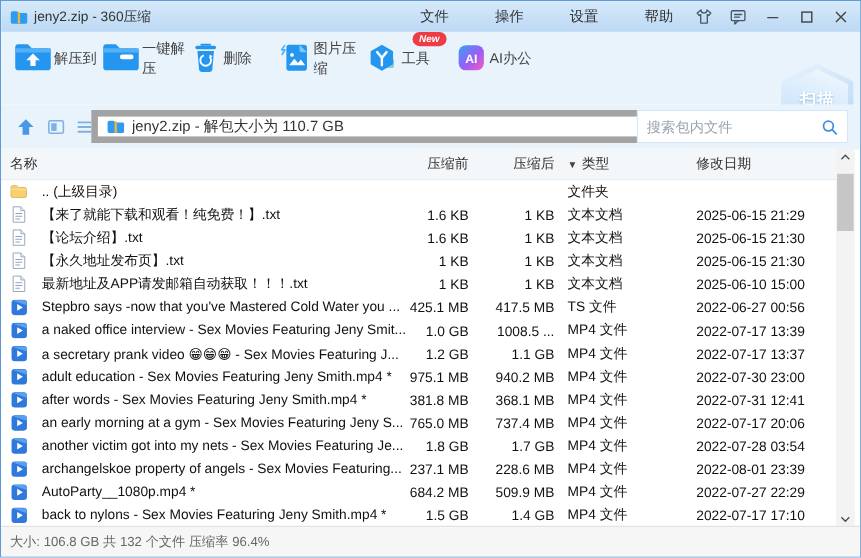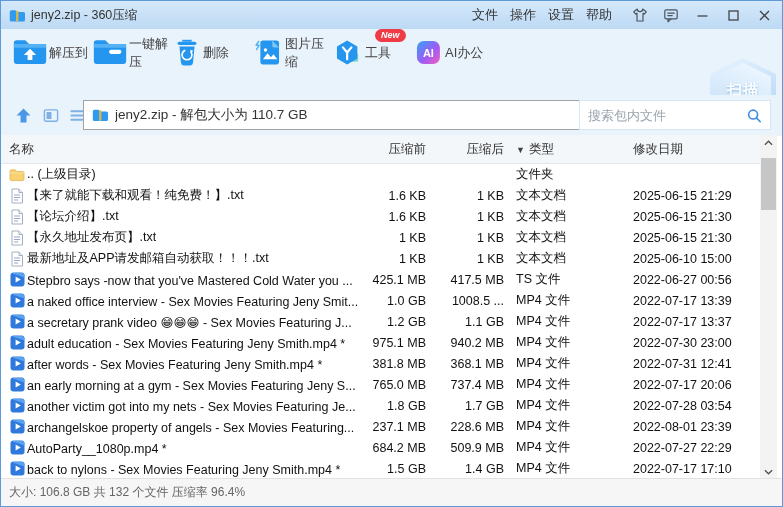--- a/index.html
+++ b/index.html
@@ -4,58 +4,58 @@
 <style>
 *{margin:0;padding:0;box-sizing:border-box}
 html,body{width:783px;height:507px;overflow:hidden}
 body{font-family:"Liberation Sans","DejaVu Sans",sans-serif;font-size:12.5px;color:#222;background:#fff}
 .window{position:relative;width:783px;height:507px;border:1px solid #5E9BD6;background:#fff;overflow:hidden}
 
 
 .titlebar{position:absolute;top:0;left:0;right:0;height:28px;background:linear-gradient(#D6E9FB,#BCD9F4);display:flex;align-items:center;padding:0 8px}
 .title-left{display:flex;align-items:center;gap:6px;min-width:0}
 .title-text{font-size:12.5px;color:#333;white-space:nowrap}
-.menubar{margin-left:auto;display:flex;align-items:center;gap:12px;font-size:13px;color:#333}
+.menubar{margin-left:auto;display:flex;align-items:center;gap:42px;font-size:13px;color:#333}
 .menu-item{cursor:default}
 .title-icons{display:flex;align-items:center;gap:15px;margin-left:20px;margin-right:2px}
 .tb-ico{width:16px;height:16px;display:inline-flex;align-items:center;justify-content:center}
 
 
 .toolbar{position:absolute;top:28px;left:0;right:0;height:66px;background:#E9F3FC;display:flex;align-items:flex-start;padding:3px 0 0 10px}
 .tool-btn{width:80px;display:flex;flex-direction:row;align-items:center;position:relative;padding-top:2px;cursor:default}
 .tool-icon{height:37px;display:flex;align-items:center;justify-content:center}
 .tool-label{font-size:13px;color:#454545;margin-top:0}
 .new-badge{position:absolute;top:-3px;left:44px;background:#EF3B45;color:#fff;font-size:9px;font-style:italic;font-weight:bold;padding:1.5px 6px;border-radius:9px;line-height:1.1;z-index:3}
 .scan-btn{position:absolute;right:6px;top:29px;width:66px;height:64px;clip-path:polygon(50% 0,100% 25%,100% 75%,50% 100%,0 75%,0 25%);background:linear-gradient(155deg,#E8F4FE 0%,#C9E2F9 55%,#B3D5F5 100%);display:flex;align-items:center;justify-content:center;cursor:pointer}
 .scan-btn::before{content:"";position:absolute;inset:5px;clip-path:polygon(50% 0,100% 25%,100% 75%,50% 100%,0 75%,0 25%);background:linear-gradient(200deg,#F2F9FF,#C2DEF8)}
 .scan-label{position:relative;color:#FFFFFF;font-size:15px;font-weight:bold;letter-spacing:1px;text-shadow:0 1px 2px rgba(120,170,220,.8)}
 
 
 .addressbar{position:absolute;top:94px;left:0;right:0;height:41px;background:#E9F3FC}
 .nav-ico{position:absolute;top:11px;width:20px;height:18px;display:flex;align-items:center;justify-content:center;cursor:pointer}
-.path-box{position:absolute;left:82px;top:5px;width:580px;height:30px;background:#fff;border:1px solid #a3a3a3;display:flex;align-items:center;padding:0 8px;cursor:text}
+.path-box{position:absolute;left:82px;top:5px;width:580px;height:30px;background:#fff;border:6px solid #a3a3a3;display:flex;align-items:center;padding:0 8px;cursor:text}
 .path-text{font-size:13.5px;color:#333;margin-left:7px;white-space:nowrap;overflow:hidden;flex:1}
 .vip-v{font-size:17px;font-weight:bold;color:#F59A23;font-style:italic;margin-right:10px}
 .vip-caret{width:0;height:0;border-left:5px solid transparent;border-right:5px solid transparent;border-top:6px solid #4D94E8;cursor:pointer}
 .search-box{position:absolute;left:578px;top:5px;width:192px;height:30px;background:#fff;border:1px solid #D5E6F6;display:flex;align-items:center;padding:0 8px}
 .search-box input{border:none;outline:none;flex:1;font-size:13px;color:#333;font-family:inherit;background:transparent;min-width:0}
 .search-box input::placeholder{color:#9AA4AE}
 
 
 .grid{display:grid;grid-template-columns:368px 57px 78px 129px 1fr}
 .list-header{position:absolute;top:134px;left:0;width:761px;height:29px;background:#F4F7FA;border-bottom:1px solid #E4E8EC;align-items:center;font-size:12.5px;color:#333}
 .hcell{white-space:nowrap;cursor:pointer}
 .h-name{padding-left:8px}
 .h-num{text-align:right}
 .h-type{padding-left:12px}
 .sort-arrow{font-size:9px;color:#444;margin-right:4px}
 .file-list{position:absolute;top:163px;left:0;width:761px;height:315px;overflow:hidden;background:#fff}
 .file-row{height:21px;align-items:center;cursor:default}
 .cell{white-space:nowrap;overflow:hidden;font-size:12.5px;color:#111}
-.cell.name{display:flex;align-items:flex-end;padding-left:8px;gap:2px}
+.cell.name{display:flex;align-items:flex-start;padding-left:8px;gap:13px}
 .fico{width:16px;height:16px;flex:none;display:inline-flex;align-items:center;justify-content:center}
 .fname{overflow:hidden;white-space:nowrap}
 .cell.num{text-align:right;color:#111}
 .cell.type{padding-left:12px}
 .cell.date{padding-left:0}
 
 
 .vscroll{position:absolute;right:5px;top:134px;width:17px;height:345px;background:#F3F3F3}
 .vs-btn{position:absolute;left:0;width:17px;height:16px;display:flex;align-items:center;justify-content:center;color:#555;cursor:pointer}
 .vs-up{top:0}.vs-down{bottom:0}

